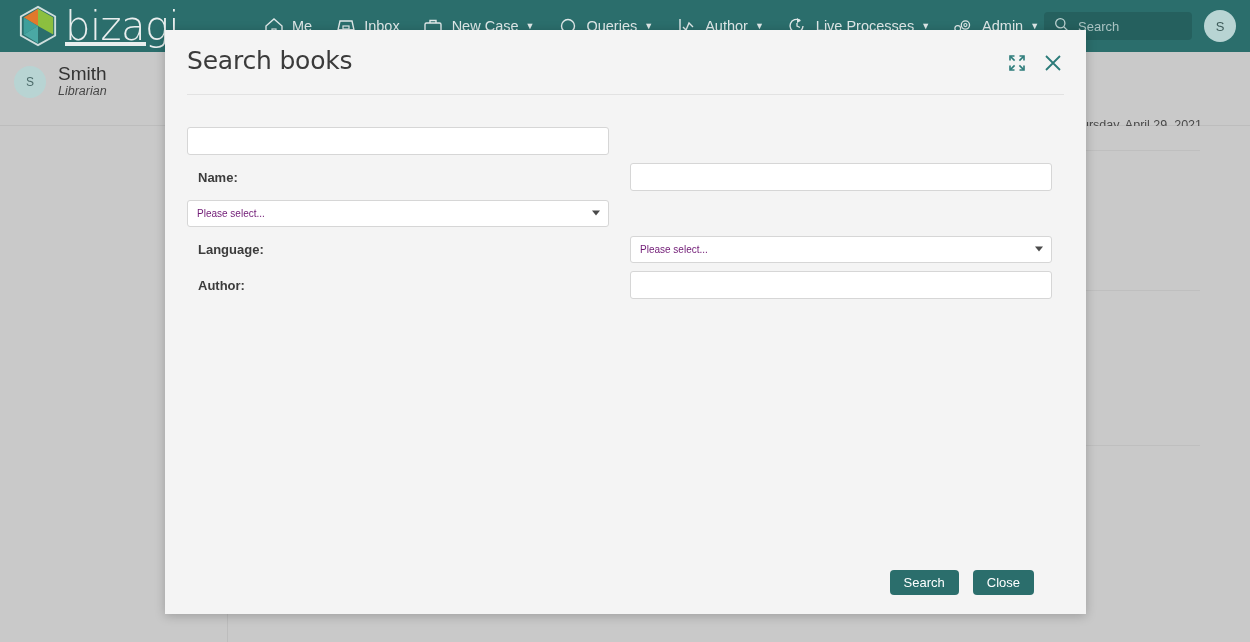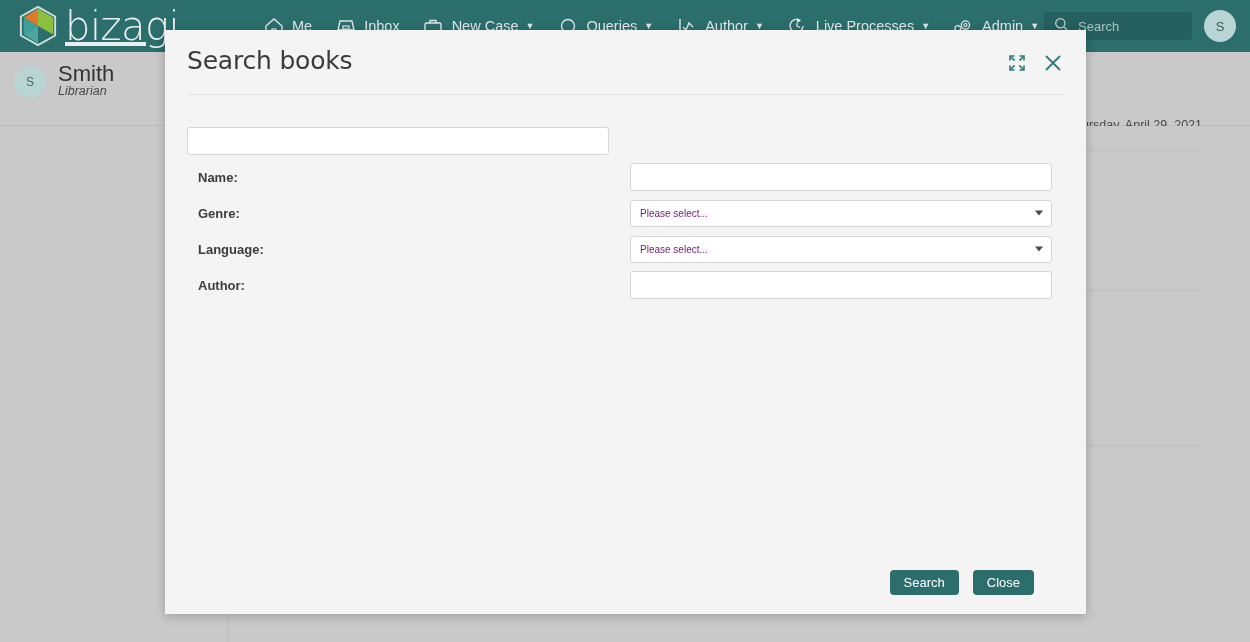--- a/index.html
+++ b/index.html
@@ -136,21 +136,21 @@
     background: #b8d4d3;
     color: #4b6a69;
     font-size: 12px;
     display: flex;
     align-items: center;
     justify-content: center;
     margin-right: 12px;
     flex: none;
   }
   .user-name {
-    font-size: 22px;
+    font-size: 19px;
     color: #333333;
     line-height: 19px;
   }
   .user-role {
     font-size: 12.5px;
     color: #474747;
     font-style: italic;
     line-height: 16px;
   }
   .date-label {
@@ -481,21 +481,20 @@
       <div class="form-row">
         <input class="field" type="text" value="" style="">
       </div>
 
       <div class="form-row">
         <div class="form-label">Name:</div>
         <input class="field" type="text" value="" style="">
       </div>
 
       <div class="form-row">
-        <div class="form-label">Genre:</div>
         <div class="select-field">
           <span class="select-value">Please select...</span>
           <span class="select-arrow"></span>
         </div>
       </div>
 
       <div class="form-row">
         <div class="form-label">Language:</div>
         <div class="select-field">
           <span class="select-value">Please select...</span>

